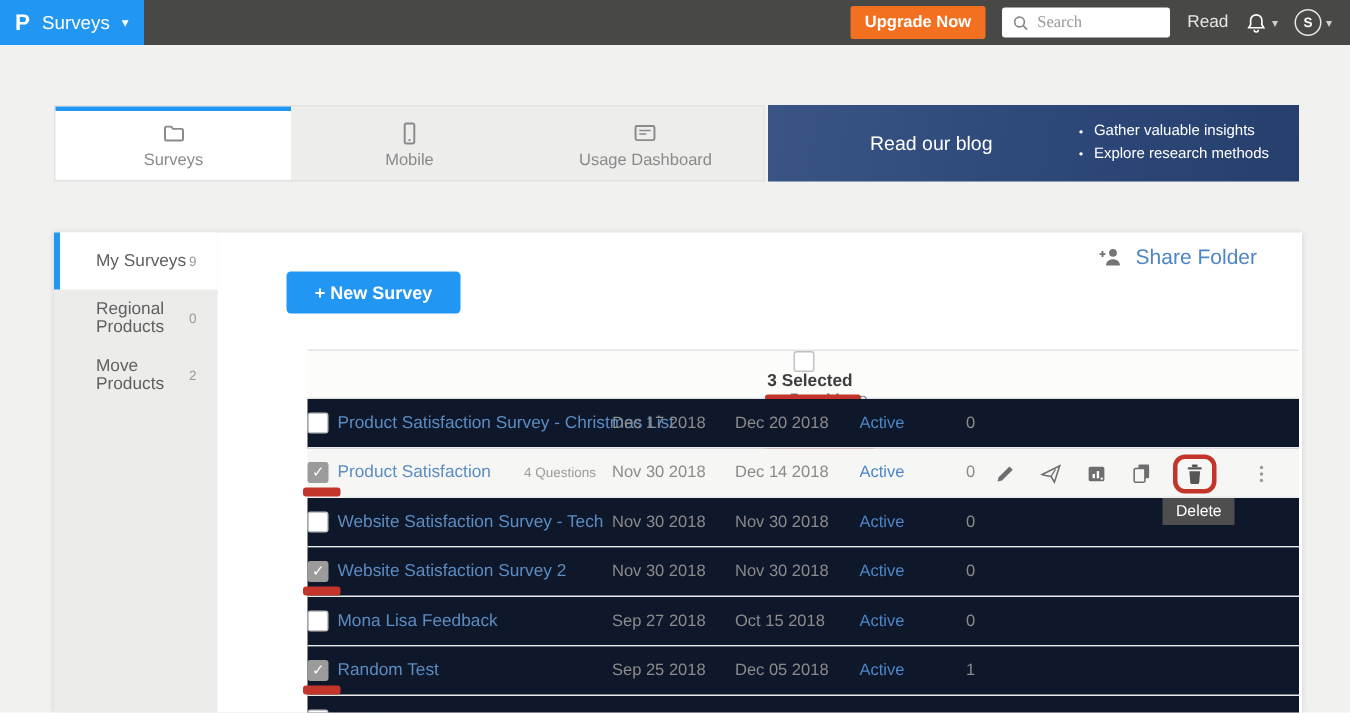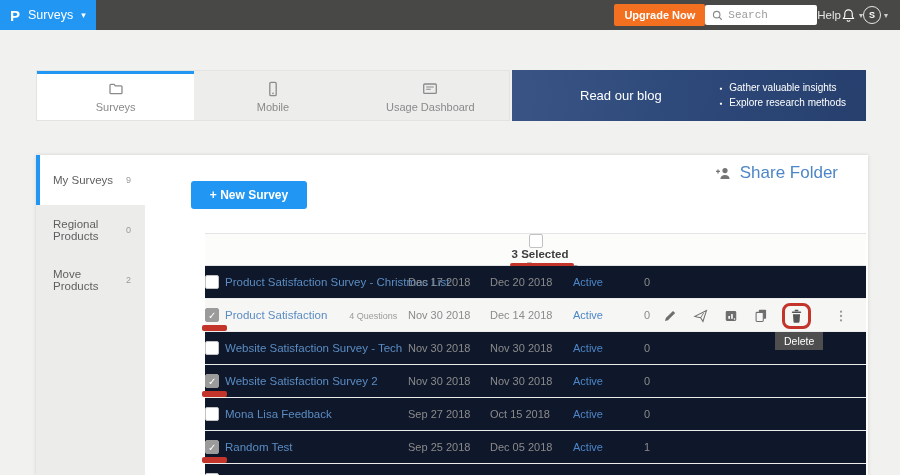--- a/index.html
+++ b/index.html
@@ -5,24 +5,24 @@
   * { margin:0; padding:0; box-sizing:border-box; }
   html,body { width:900px; height:475px; overflow:hidden; }
   body { position:relative; background:#f1f1f0; font-family:"Liberation Sans",sans-serif; }
 
   
   .topbar { position:absolute; left:0; top:0; width:900px; height:30px; background:#484846; display:flex; align-items:center; }
   .brand { width:96px; height:30px; background:#2196f3; display:flex; align-items:center; gap:8px; padding-left:10px; color:#fff; }
   .brand .logo { font-weight:bold; font-size:15px; }
   .brand .menu-label { font-size:12.5px; }
   .caret { font-size:9px; color:#fff; line-height:1; }
-  .topbar-right { margin-left:auto; display:flex; align-items:center; padding-right:12px; }
+  .topbar-right { margin-left:auto; display:flex; align-items:center; gap:11px; padding-right:12px; }
   .upgrade-btn { background:#f37021; color:#fff; font-size:11px; font-weight:bold; border:none; border-radius:2px; padding:5px 10px; cursor:pointer; }
   .searchbox { display:flex; align-items:center; background:#fff; border-radius:2px; height:20px; width:112px; padding:0 6px; gap:4px; }
-  .searchbox input { border:none; outline:none; width:80px; font-size:11px; color:#555; font-family:Liberation Mono, monospace; }
+  .searchbox input { border:none; outline:none; width:80px; font-size:11px; color:#555; font-family:Liberation Serif, serif; }
   .searchbox input::placeholder { color:#9a9a9a; }
   .help { color:#e6e6e6; font-size:11.5px; }
   .bell-wrap, .avatar-wrap { display:flex; align-items:center; gap:3px; }
   .tiny-caret { font-size:8px; color:#cfcfcf; }
   .avatar { width:18px; height:18px; border:1.5px solid #e8e8e8; border-radius:50%; color:#fff; font-size:9px; font-weight:bold; display:flex; align-items:center; justify-content:center; }
 
   
   .tabstrip { position:absolute; left:36px; top:70px; width:474px; height:51px; background:#ededec; border:1px solid #e3e3e2; display:flex; }
   .tab { flex:1; display:flex; flex-direction:column; align-items:center; justify-content:center; gap:4px; color:#8a8a8a; font-size:11px; cursor:pointer; border-top:3px solid transparent; }
   .tab.active { background:#fff; border-top:3px solid #2196f3; }
@@ -30,27 +30,27 @@
   
   .banner { position:absolute; left:512px; top:70px; width:354px; height:51px; background:linear-gradient(100deg,#3a5585 0%,#2e4a7b 45%,#263f6d 100%); display:flex; align-items:center; color:#fff; }
   .banner-title { font-size:13px; margin-left:68px; }
   .banner-list { list-style:none; margin-left:auto; margin-right:20px; }
   .banner-list li { font-size:10px; line-height:14.5px; display:flex; align-items:center; gap:7px; }
   .banner-list li::before { content:"●"; font-size:5px; }
 
   
   .panel { position:absolute; left:36px; top:155px; width:832px; height:320px; background:#fff; box-shadow:0 0 4px rgba(0,0,0,.13); }
   .side { position:absolute; left:0; top:0; width:109px; height:320px; background:#ececeb; }
-  .side-item { height:50px; display:flex; align-items:center; padding-left:13px; font-size:11.5px; color:#5f5f5f; border-left:4px solid transparent; cursor:pointer; }
+  .side-item { height:38px; display:flex; align-items:center; padding-left:24px; font-size:11.5px; color:#5f5f5f; border-left:4px solid transparent; cursor:pointer; }
   .side-item .cnt { margin-left:auto; margin-right:14px; font-size:9px; color:#9a9a9a; }
   .side-item.active { background:#fff; border-left:4px solid #2196f3; }
 
   .content { position:absolute; left:109px; top:0; right:0; bottom:0; }
   .share { position:absolute; top:8px; right:30px; display:flex; align-items:center; gap:8px; cursor:pointer; }
-  .share .lbl { color:#4d86c6; font-size:17px; }
+  .share .lbl { color:#4d86c6; font-size:14px; }
   .new-survey { position:absolute; left:46px; top:26px; width:116px; height:28px; background:#2196f3; border:none; border-radius:3px; color:#fff; font-size:12px; font-weight:bold; cursor:pointer; font-family:"Liberation Sans",sans-serif; }
 
   .table { position:absolute; left:60px; top:78px; right:2px; }
 
   .cb { width:14px; height:14px; border:1px solid #c2c2c2; border-radius:2px; background:#fff; position:relative; flex:none; cursor:pointer; }
   .checked-cb { background:#9b9b9b; border-color:#9b9b9b; }
   .checked-cb::after { content:"✓"; position:absolute; left:2px; top:0px; color:#fff; font-size:10px; line-height:14px; }
 
   .toolbar { height:33px; border-top:1px solid #e3e3e3; border-bottom:1px solid #e3e3e3; background:#fcfcfb; display:flex; align-items:center;flex-direction:column; }
   .sel-wrap { margin-left:9px; position:relative; font-size:11.5px; font-weight:bold; color:#3e3e3e; }
@@ -89,21 +89,21 @@
   </div>
   <div class="topbar-right">
     <button class="upgrade-btn">Upgrade Now</button>
     <div class="searchbox">
       <svg width="13" height="13" viewBox="0 0 16 16">
           <circle cx="7" cy="7" r="4" stroke="#8a8a8a" stroke-width="1.4" fill="none"></circle>
           <path d="M10 10l3.2 3.2" stroke="#8a8a8a" stroke-width="1.4"></path>
         </svg>
       <input type="text" placeholder="Search" style="">
     </div>
-    <span class="help">Help</span>
+    <span class="help">Read</span>
     <div class="bell-wrap">
       <svg width="15" height="15" viewBox="0 0 16 16">
           <path d="M8 2a4 4 0 0 1 4 4v3l1.3 2.2H2.7L4 9V6a4 4 0 0 1 4-4z" fill="none" stroke="#fff" stroke-width="1.2"></path>
           <path d="M6.5 12.7a1.5 1.5 0 0 0 3 0" stroke="#fff" stroke-width="1.1" fill="none"></path>
         </svg>
       <span class="tiny-caret">▾</span>
     </div>
     <div class="avatar-wrap">
       <span class="avatar">S</span>
       <span class="tiny-caret">▾</span>

